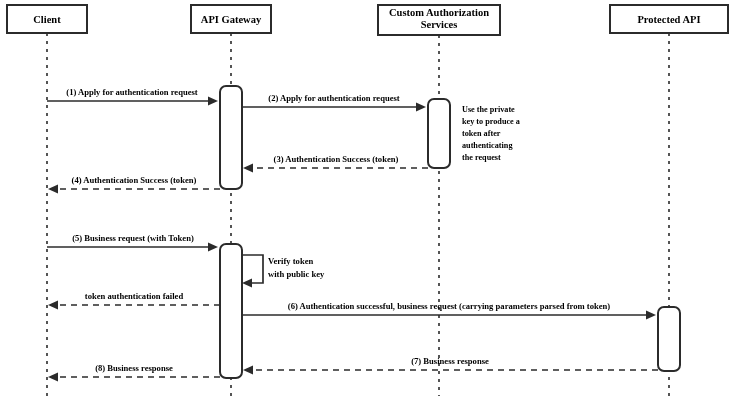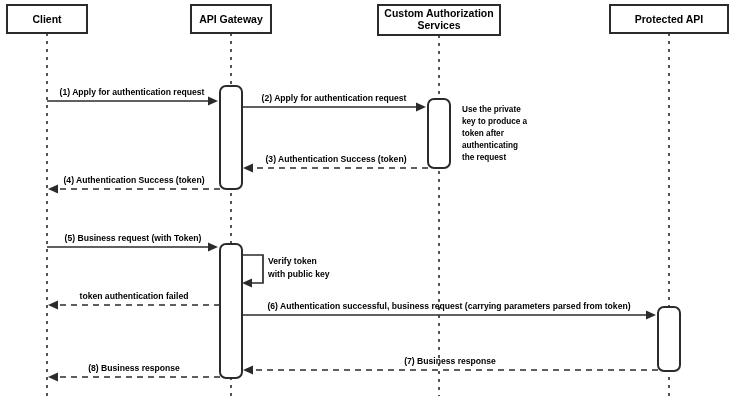--- a/index.html
+++ b/index.html
@@ -9,20 +9,21 @@
   }
   body {
     font-family: "Liberation Sans", sans-serif;
   }
   #diagram {
     position: relative;
     width: 738px;
     height: 401px;
     background: #ffffff;
     overflow: hidden;
+    font-family: Liberation Serif, serif;
   }
   #diagram svg {
     position: absolute;
     left: 0;
     top: 0;
   }
   .lifeline-label {
     font-size: 10.5px;
     font-weight: bold;
     fill: #000000;

